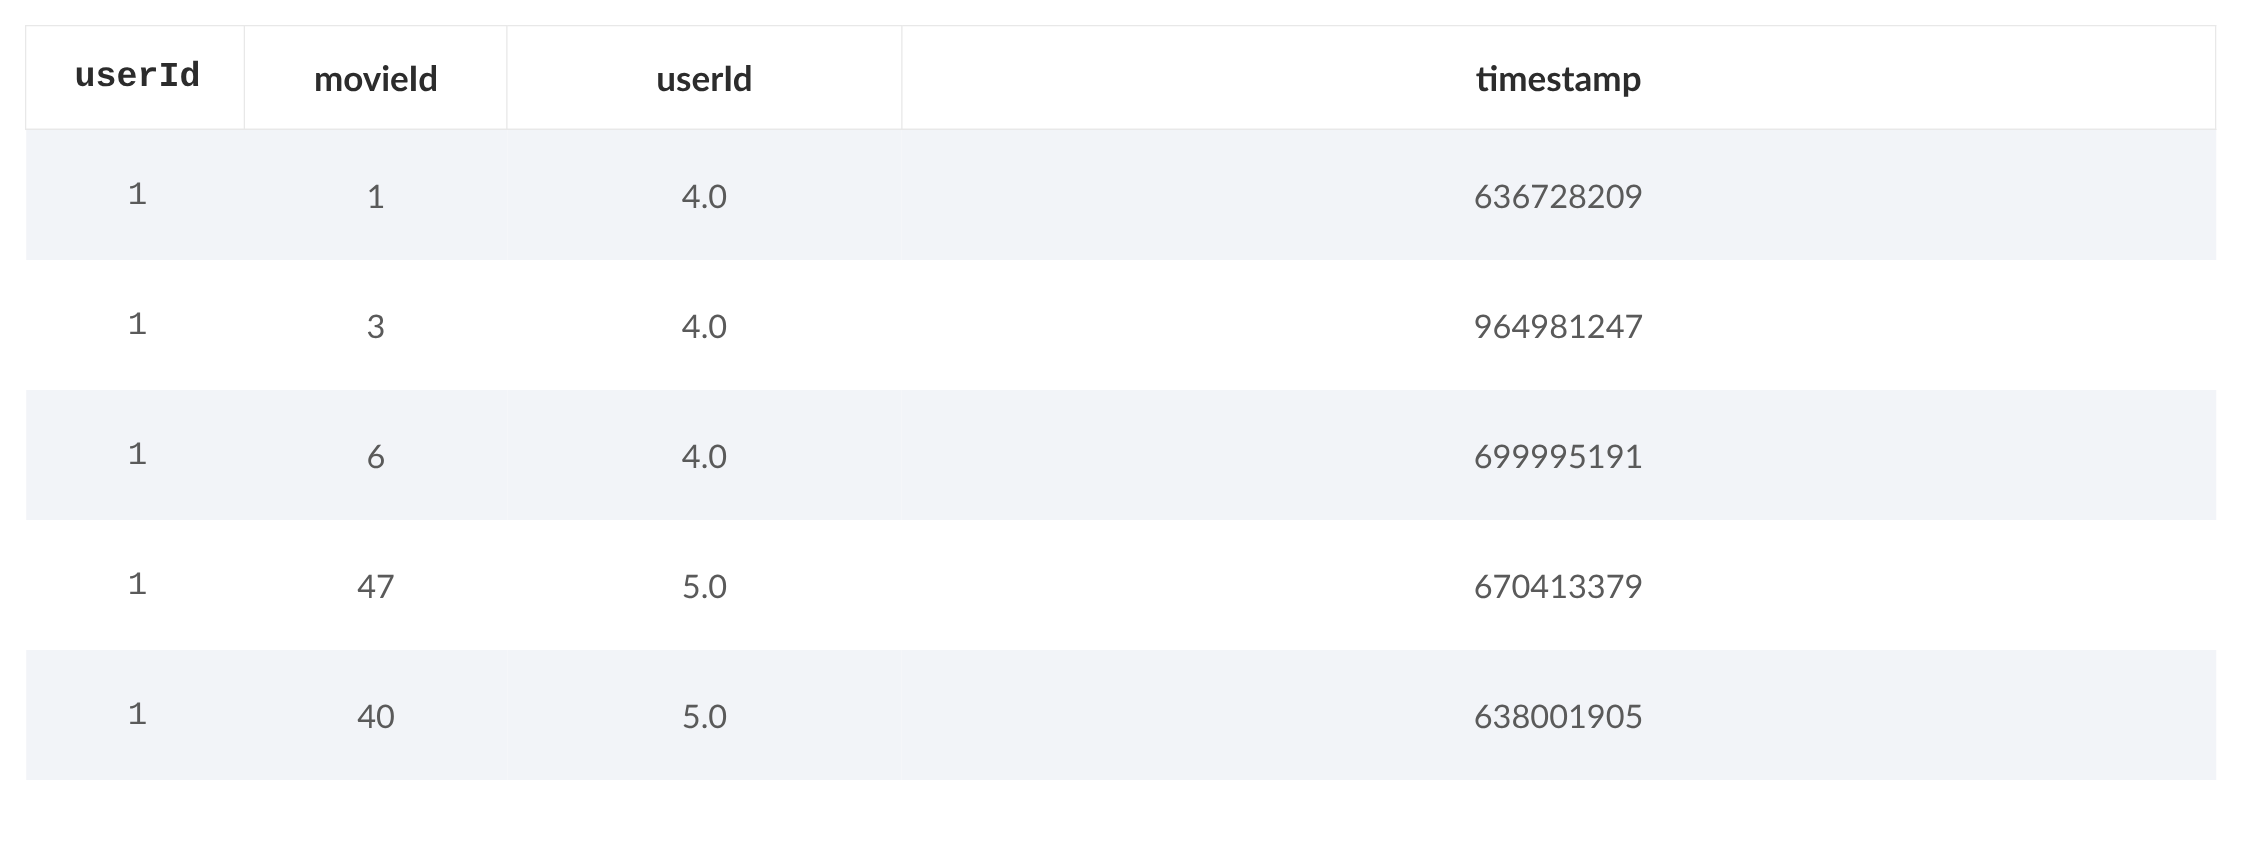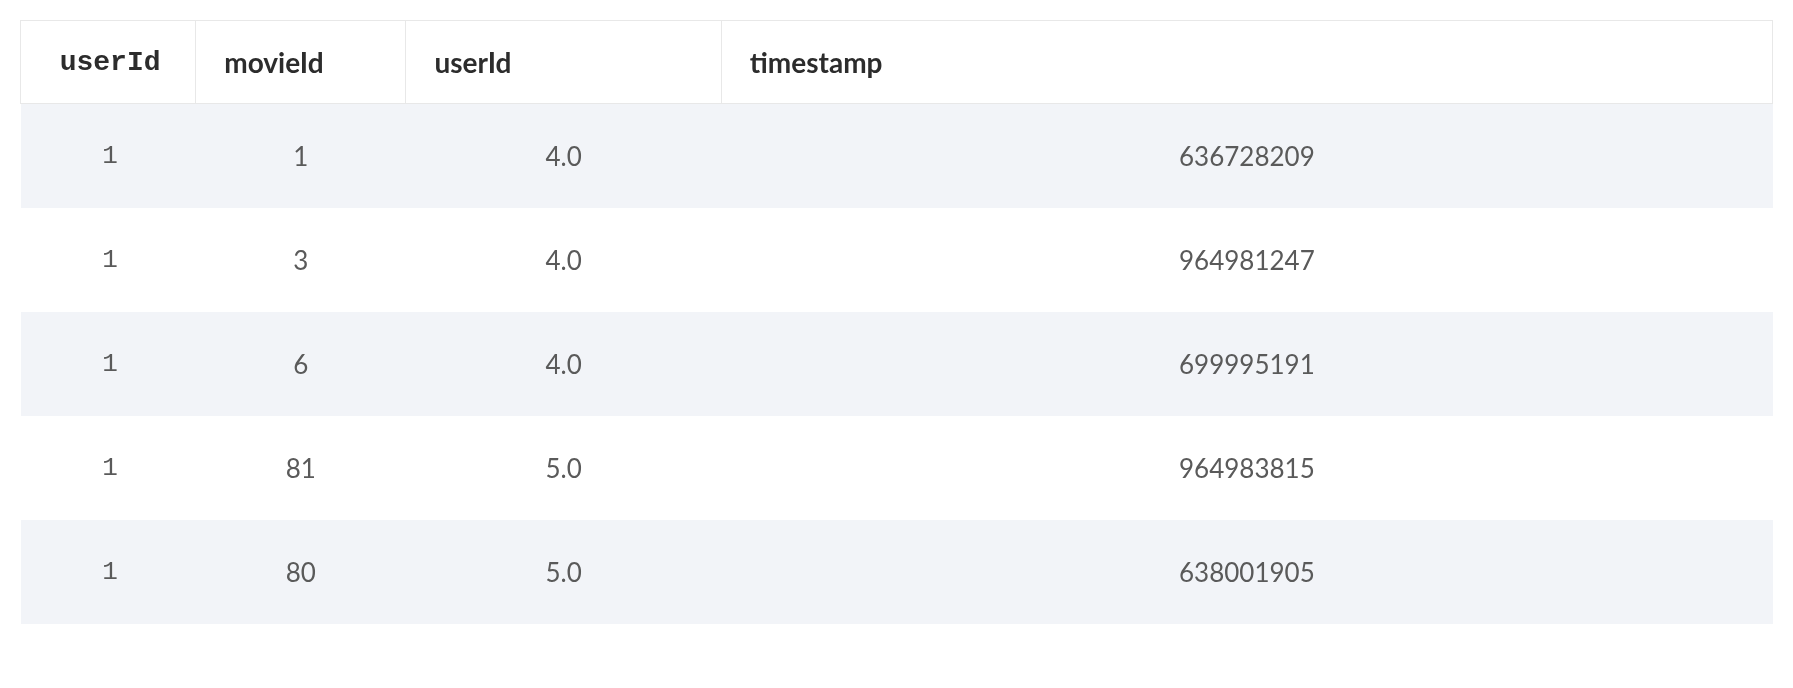--- a/index.html
+++ b/index.html
@@ -17,21 +17,21 @@
     }
     table {
       width: 100%;
       border-collapse: collapse;
       table-layout: fixed;
     }
     thead th {
       font-weight: 700;
       font-size: 28px;
       color: #2c2c2c;
-      text-align: left;
+      text-align: center;
       padding: 24px 28px;
       background: #ffffff;
       border: 1px solid #e8e8e8;
     }
     tbody td {
       font-size: 26px;
       color: #5a5a5a;
       padding: 36px 28px;
       text-align: center;
       border: none;
@@ -88,25 +88,25 @@
         <td>964981247</td>
       </tr>
       <tr>
         <td>1</td>
         <td>6</td>
         <td>4.0</td>
         <td>699995191</td>
       </tr>
       <tr>
         <td>1</td>
-        <td>81</td>
+        <td>47</td>
         <td>5.0</td>
-        <td>964983815</td>
+        <td>670413379</td>
       </tr>
       <tr>
         <td>1</td>
-        <td>80</td>
+        <td>40</td>
         <td>5.0</td>
         <td>638001905</td>
       </tr>
     </tbody>
   </table>
 </div>
 
 </body></html>

